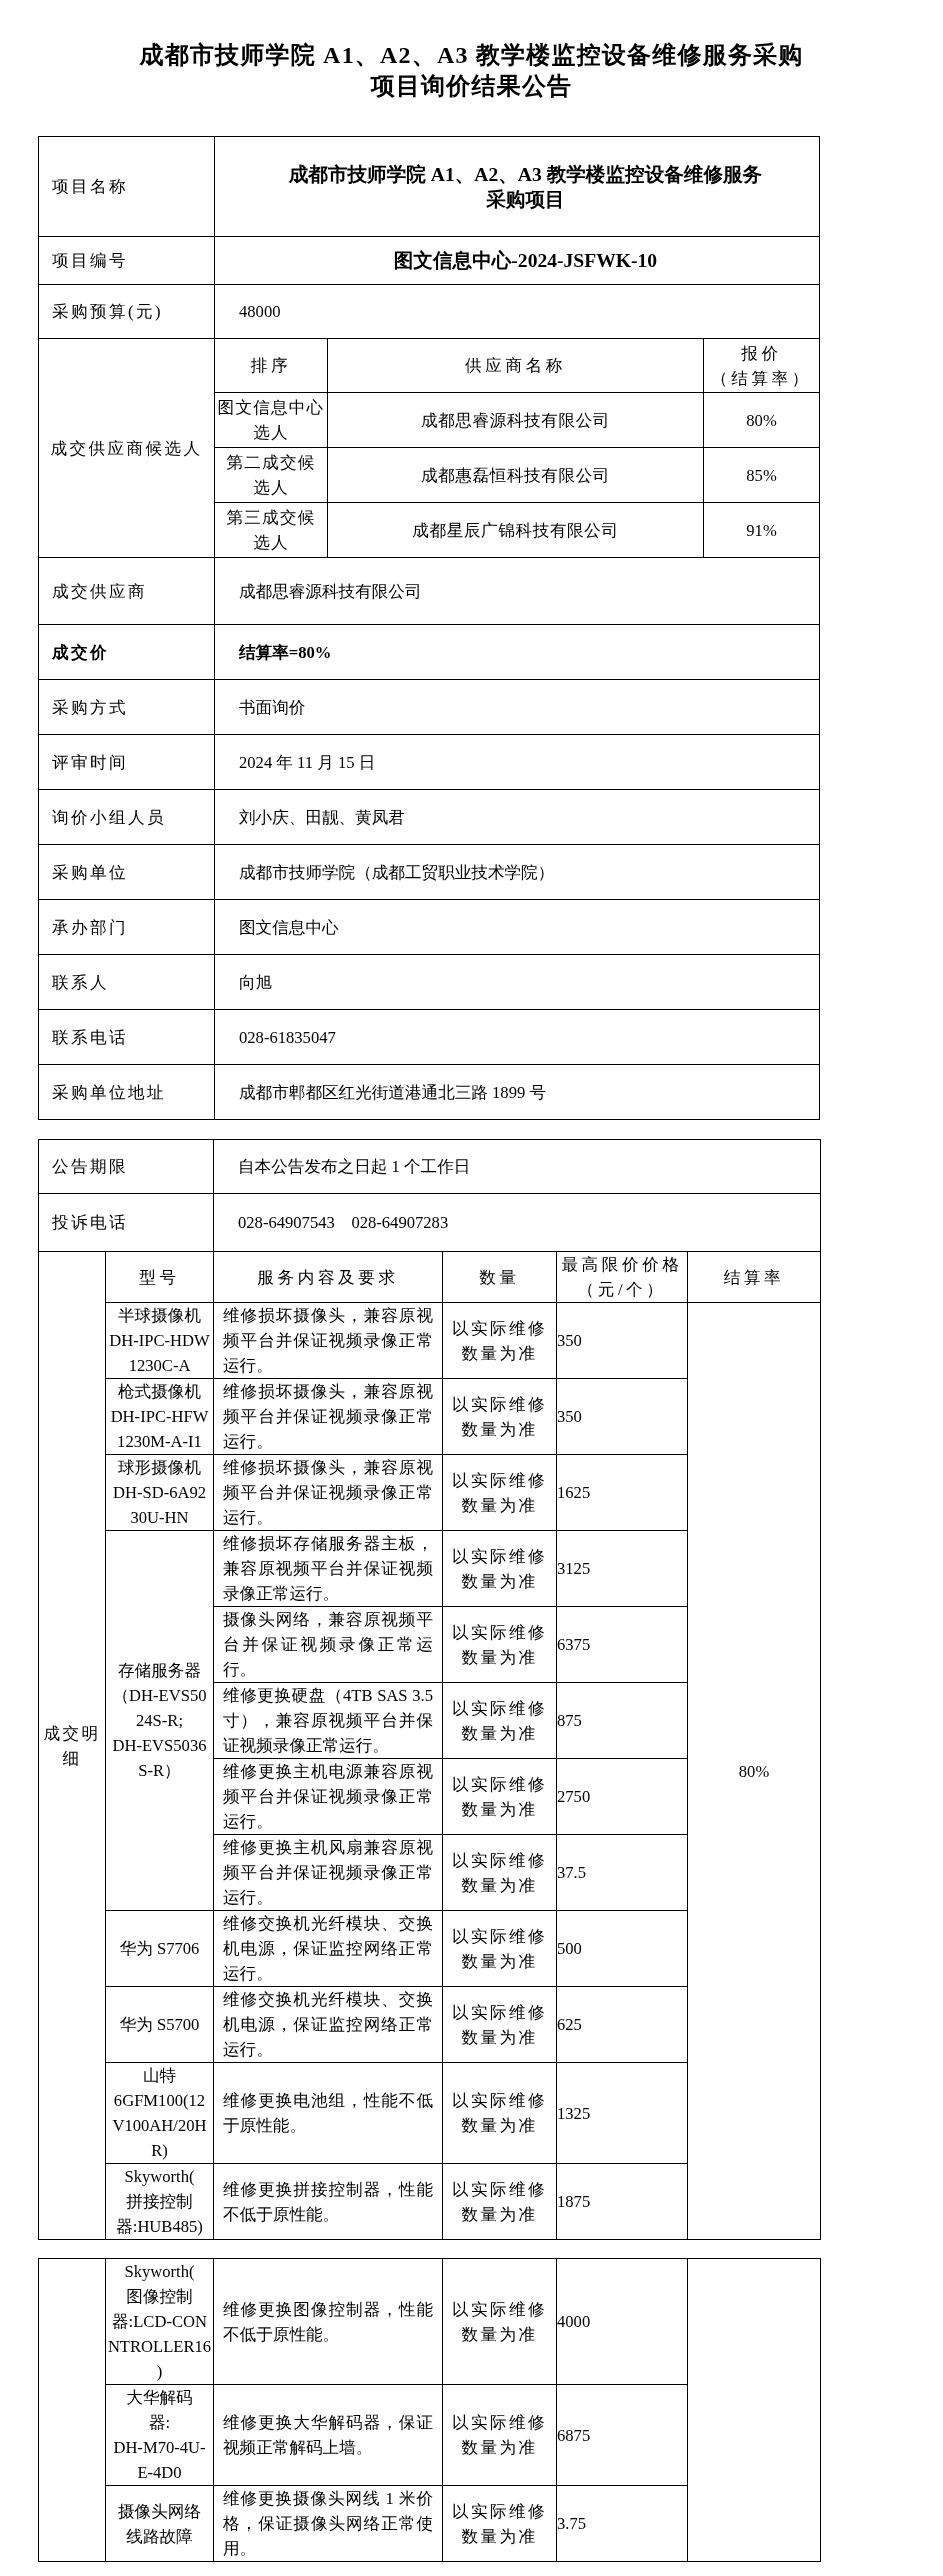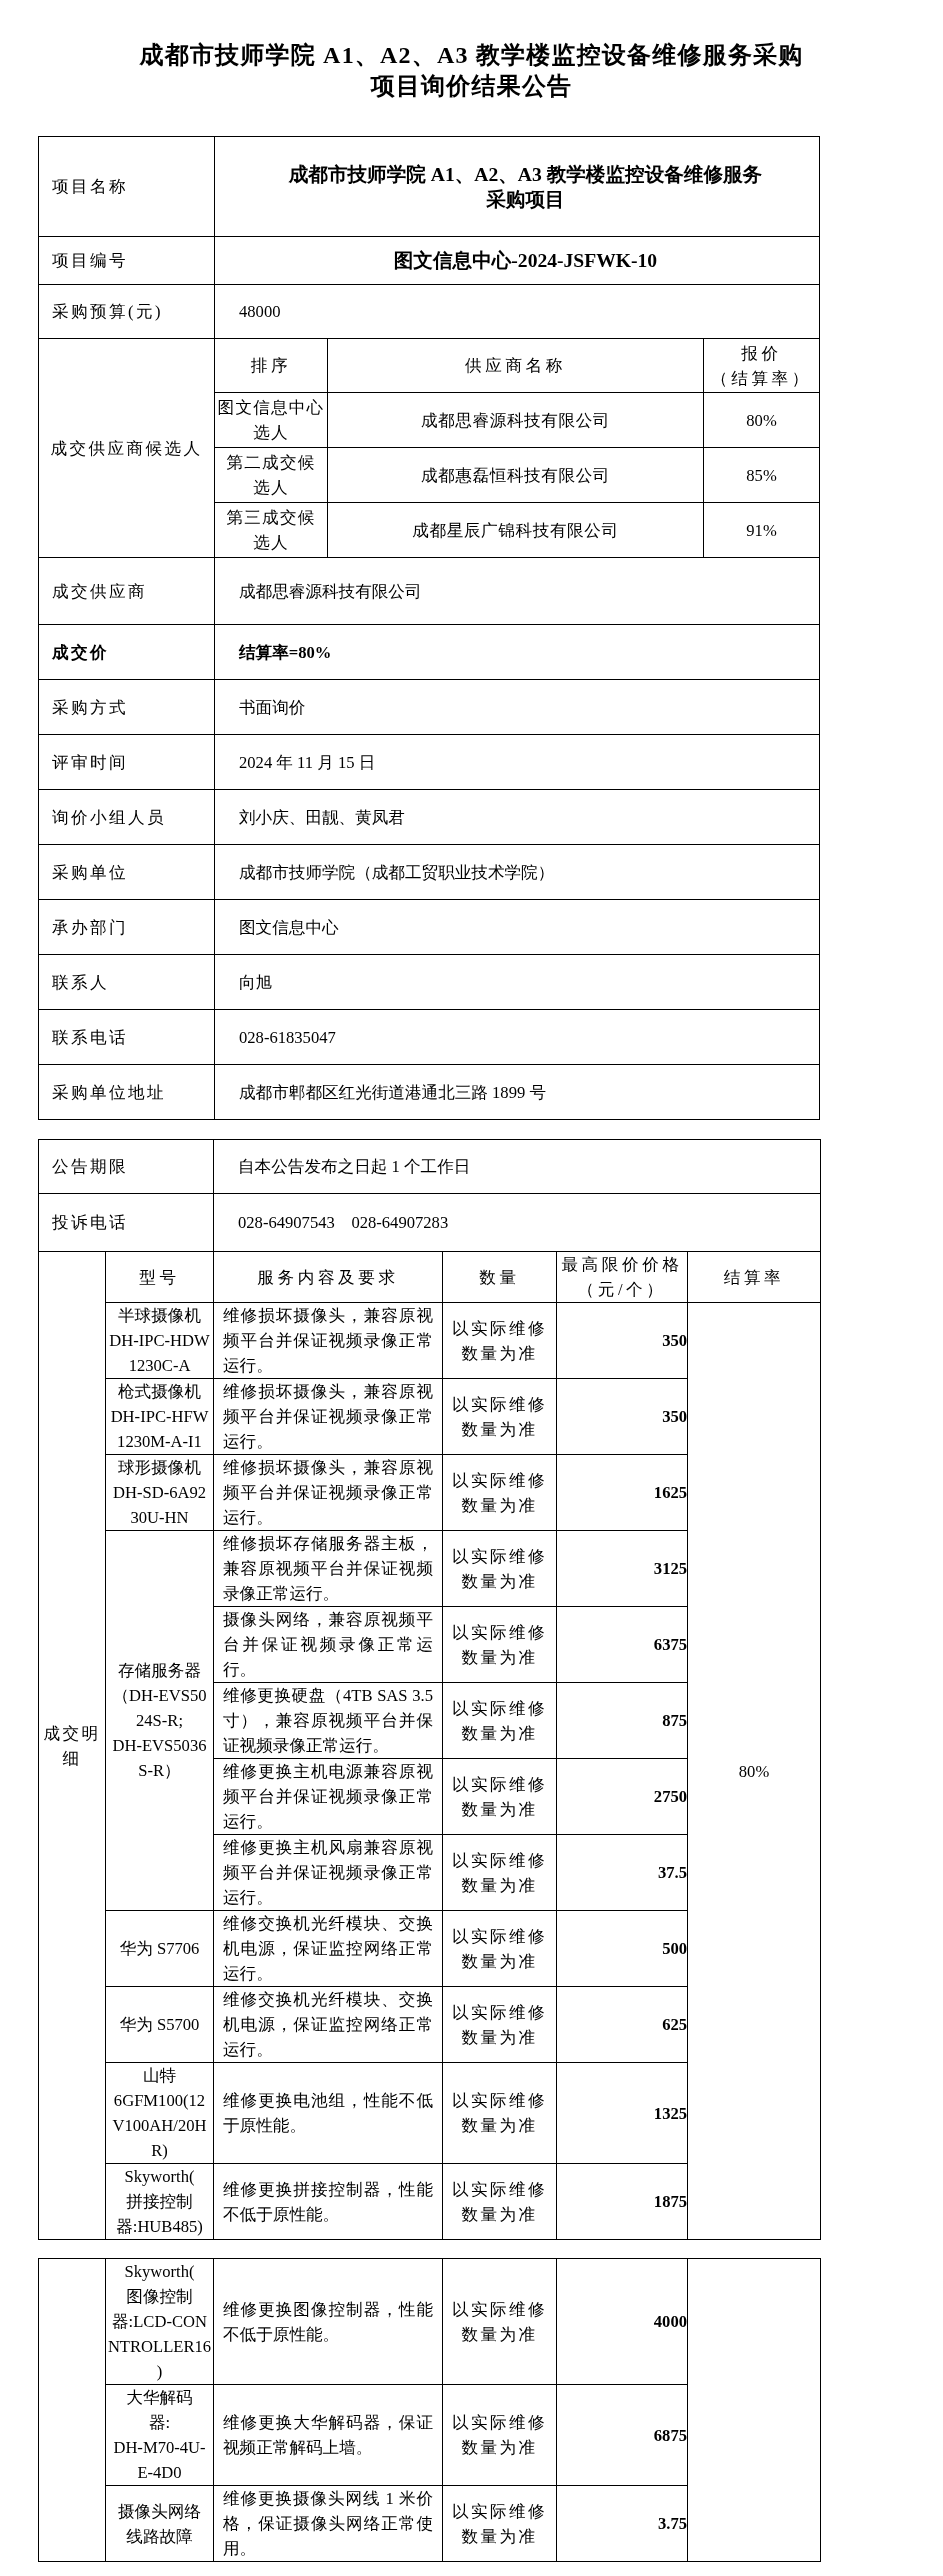--- a/index.html
+++ b/index.html
@@ -84,21 +84,21 @@
     text-align:justify;
     word-break:break-all;
     padding:0 9px;
   }
   .cell-qty{
     text-align:center;
     white-space:pre-line;
     letter-spacing:2.4px;
     padding:0;
   }
-  .cell-price{text-align:right;padding:0;font-weight:bold;}
+  .cell-price{text-align:left;padding:0;}
   .cell-rate{text-align:center;padding:0;}
 </style>
 </head>
 <body>
 
 <div class="page">
 
   <div class="doc-title">
     <div>成都市技师学院 A1、A2、A3 教学楼监控设备维修服务采购</div>
     <div>项目询价结果公告</div>

